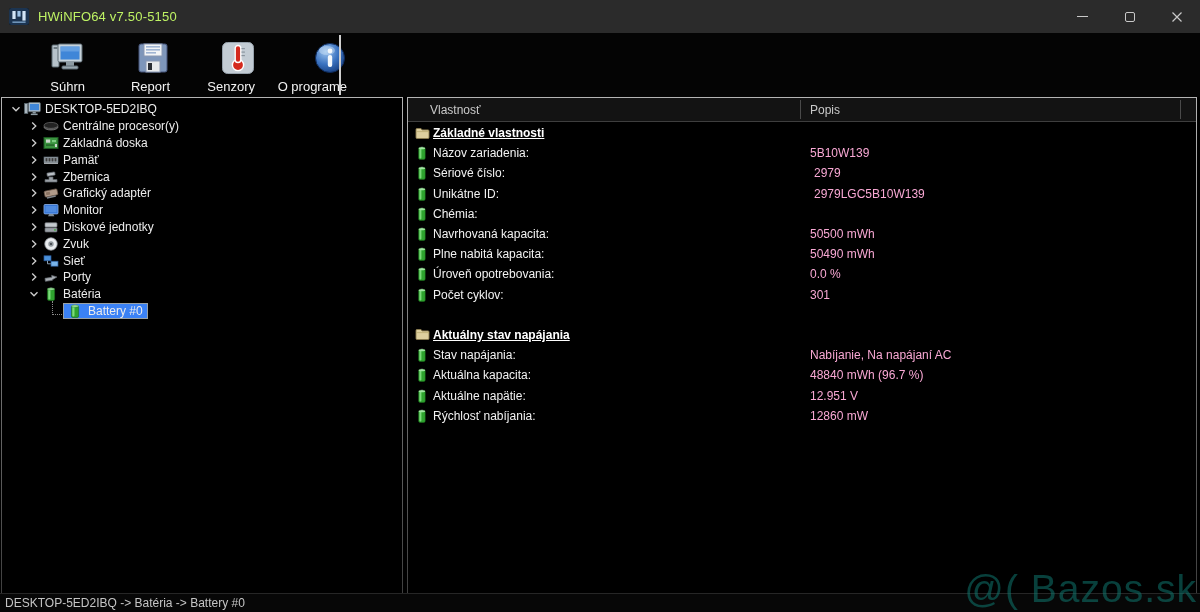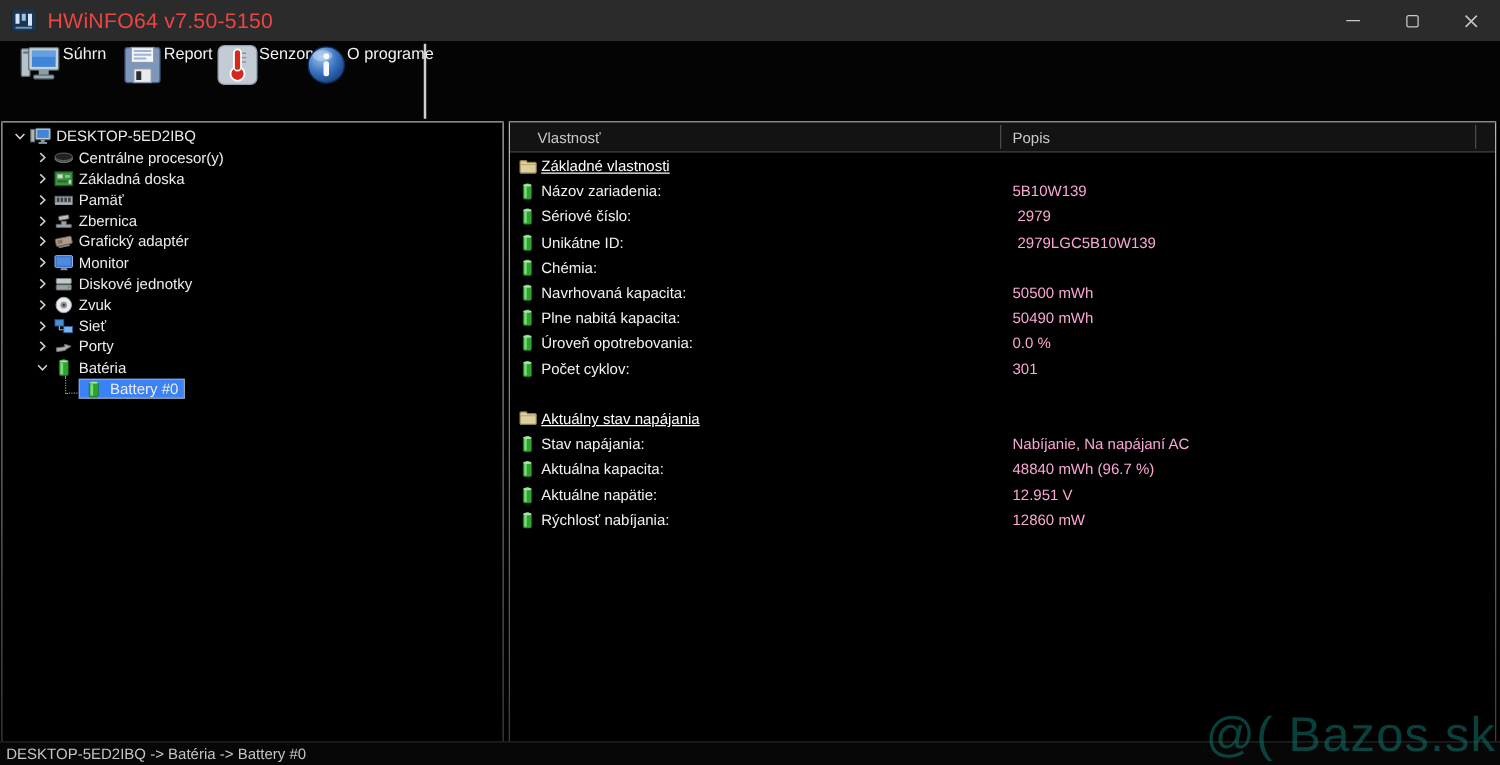--- a/index.html
+++ b/index.html
@@ -9,33 +9,33 @@
     position:relative; width:1200px; height:612px;
     background:#000; overflow:hidden;
   }
 
   
   .titlebar {
     position:absolute; top:0; left:0; width:1200px; height:33px;
     background:#2b2b2b; display:flex; align-items:center;
   }
   .app-icon { margin-left:9px; width:20px; height:17px; display:flex; }
-  .titlebar .title { margin-left:9px; font-size:17px; color:#ef4444; letter-spacing:.2px; }
+  .titlebar .title { margin-left:9px; font-size:13px; color:#bef264; letter-spacing:.2px; }
   .win-controls { margin-left:auto; display:flex; height:100%; }
   .win-btn { width:47px; height:100%; display:flex; align-items:center; justify-content:center; }
   .glyph-min { width:11px; height:1px; background:#c9c9c9; display:block; }
   .glyph-max { width:10px; height:10px; border:1px solid #c9c9c9; border-radius:2px; display:block; }
 
   
   .toolbar {
     position:absolute; top:33px; left:0; width:1200px; height:64px;
     background:#040404; display:flex; align-items:stretch;
   }
   .tb-btn {
-    width:85px; display:flex; align-items:flex-start;
+    width:85px; display:flex; flex-direction:column; align-items:flex-end;
     justify-content:flex-end; padding-bottom:3px; cursor:default;
   }
   .tb-btn .tb-ico { height:38px; display:flex; align-items:center; justify-content:center; }
   .tb-btn .tb-label { font-size:13px; color:#f2f2f2; margin-top:2px; white-space:nowrap; }
   .tb-sep { position:absolute; left:339px; top:2px; bottom:2px; width:2px; background:#cfcfcf; }
 
   
   .main { position:absolute; top:97px; left:0; width:1200px; height:496px; background:#000; }
   .panel {
     position:absolute; top:0; height:592px; background:#000;
@@ -70,21 +70,21 @@
   .col-header .c2 { position:absolute; left:402px; }
   .hdr-div { position:absolute; top:2px; bottom:2px; width:1px; background:#4a4a4a; }
   .hdr-div.d1 { left:392px; }
   .hdr-div.d2 { left:772px; }
 
   .drows { position:absolute; top:25px; left:0; right:0; }
   .drow { position:relative; height:20.2px; display:flex; align-items:center; font-size:12px; color:#f2f2f2; white-space:nowrap; }
   .drow .dicon { position:absolute; left:6px; width:16px; display:flex; align-items:center; justify-content:center; }
   .drow .dlabel { position:absolute; left:25px; }
   .drow .dvalue { position:absolute; left:402px; color:#f9a8d4; }
-  .drow.section .stitle { position:absolute; left:25px; font-weight:normal; text-decoration:underline; color:#fff; }
+  .drow.section .stitle { position:absolute; left:25px; font-weight:bold; text-decoration:underline; color:#fff; }
 
   
   .statusbar {
     position:absolute; left:0; top:593px; width:1200px; height:19px;
     background:#070707; border-top:1px solid #262626;
     display:flex; align-items:center; font-size:12px; color:#c5c5c5; padding-left:5px;
   }
 
   
   .watermark {

